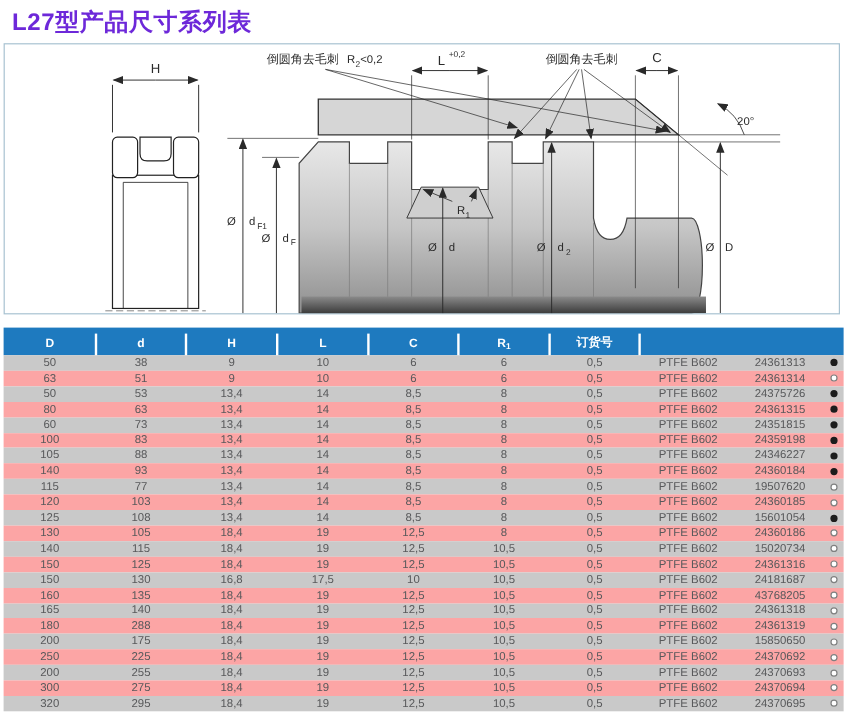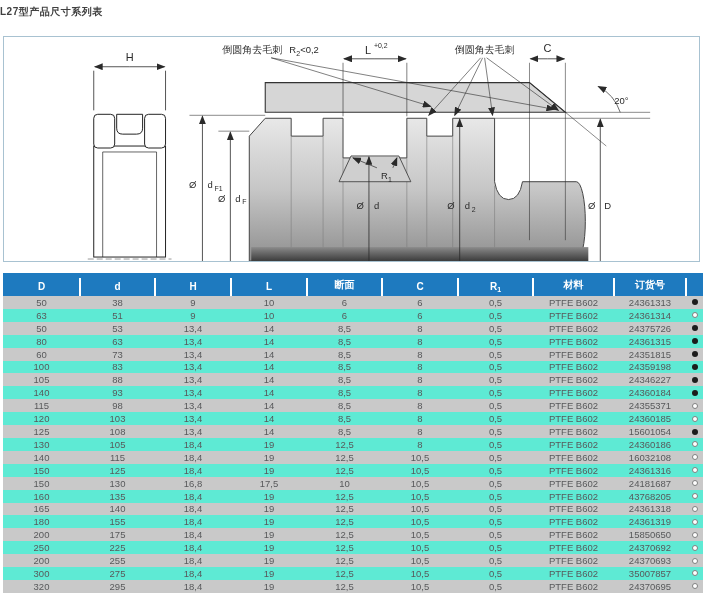--- a/index.html
+++ b/index.html
@@ -1,22 +1,22 @@
 <!DOCTYPE html>
 <html><head>
 <meta charset="utf-8">
 <style>
   html,body{margin:0;padding:0;}
   body{
     width:707px;height:593px;position:relative;background:#fff;
     font-family:"Liberation Sans","DejaVu Sans",sans-serif;overflow:hidden;
   }
   .title{
-    position:absolute;left:0;top:5px;font-size:10px;font-weight:bold;
-    color:#404040;letter-spacing:.5px;
+    position:absolute;left:10px;top:5px;font-size:20px;font-weight:bold;
+    color:#6d28d9;letter-spacing:.5px;
   }
   .drawing-panel{
     position:absolute;left:3px;top:36px;width:697px;height:226px;
     border:1px solid #a8c2d1;background:#fff;box-sizing:border-box;
   }
   .drawing-panel svg{display:block;width:100%;height:100%;}
   .dim-table{
     position:absolute;left:3px;top:273px;width:700px;height:320px;
     box-sizing:border-box;background:#fff;
   }
@@ -28,21 +28,21 @@
   .th{
     position:relative;color:#fff;font-weight:bold;font-size:10px;
     display:flex;align-items:flex-end;justify-content:center;padding-bottom:4px;
     box-sizing:border-box;
   }
   .th::before{
     content:"";position:absolute;left:-1px;top:5px;bottom:0;width:2px;background:#fff;
   }
   .th:first-child::before{display:none;}
   .th sub{font-size:7px;line-height:1;transform:translateY(1px);}
-  .trow{height:12.913px;background:#5eead4;}
+  .trow{height:12.913px;background:#fca5a5;}
   .trow.alt{background:#c9c9c9;}
   .td{
     display:flex;align-items:center;justify-content:center;
     font-size:9.5px;color:#58595b;white-space:nowrap;overflow:hidden;
   }
   .dot{width:6px;height:6px;border-radius:50%;box-sizing:border-box;display:block;}
   .dot.filled{background:#1c1c1c;}
   .dot.open{background:#fff;border:1px solid #7f8080;}
   text{fill:#2a2a2a;}
   .dimtxt{font-size:11px;}
@@ -178,24 +178,22 @@
     <text class="smltxt" x="602" y="174">D</text>
   </svg>
 </div>
 
 <div class="dim-table">
   <div class="thead-row">
       <div class="th">D</div>
       <div class="th">d</div>
       <div class="th">H</div>
       <div class="th">L</div>
-      <div class="th">断面</div>
       <div class="th">C</div>
       <div class="th">R<sub>1</sub></div>
-      <div class="th">材料</div>
       <div class="th">订货号</div>
       <div class="th"></div>
     </div>
   <div>
       <div class="trow alt">
         <div class="td">50</div>
         <div class="td">38</div>
         <div class="td">9</div>
         <div class="td">10</div>
         <div class="td">6</div>
@@ -300,28 +298,28 @@
         <div class="td">8</div>
         <div class="td">0,5</div>
         <div class="td">PTFE B602</div>
         <div class="td">24360184</div>
         <div class="td">
           <span class="dot filled"></span>
         </div>
       </div>
       <div class="trow alt">
         <div class="td">115</div>
-        <div class="td">98</div>
-        <div class="td">13,4</div>
-        <div class="td">14</div>
-        <div class="td">8,5</div>
-        <div class="td">8</div>
-        <div class="td">0,5</div>
-        <div class="td">PTFE B602</div>
-        <div class="td">24355371</div>
+        <div class="td">77</div>
+        <div class="td">13,4</div>
+        <div class="td">14</div>
+        <div class="td">8,5</div>
+        <div class="td">8</div>
+        <div class="td">0,5</div>
+        <div class="td">PTFE B602</div>
+        <div class="td">19507620</div>
         <div class="td">
           <span class="dot open"></span>
         </div>
       </div>
       <div class="trow">
         <div class="td">120</div>
         <div class="td">103</div>
         <div class="td">13,4</div>
         <div class="td">14</div>
         <div class="td">8,5</div>
@@ -363,21 +361,21 @@
       </div>
       <div class="trow alt">
         <div class="td">140</div>
         <div class="td">115</div>
         <div class="td">18,4</div>
         <div class="td">19</div>
         <div class="td">12,5</div>
         <div class="td">10,5</div>
         <div class="td">0,5</div>
         <div class="td">PTFE B602</div>
-        <div class="td">16032108</div>
+        <div class="td">15020734</div>
         <div class="td">
           <span class="dot open"></span>
         </div>
       </div>
       <div class="trow">
         <div class="td">150</div>
         <div class="td">125</div>
         <div class="td">18,4</div>
         <div class="td">19</div>
         <div class="td">12,5</div>
@@ -426,21 +424,21 @@
         <div class="td">10,5</div>
         <div class="td">0,5</div>
         <div class="td">PTFE B602</div>
         <div class="td">24361318</div>
         <div class="td">
           <span class="dot open"></span>
         </div>
       </div>
       <div class="trow">
         <div class="td">180</div>
-        <div class="td">155</div>
+        <div class="td">288</div>
         <div class="td">18,4</div>
         <div class="td">19</div>
         <div class="td">12,5</div>
         <div class="td">10,5</div>
         <div class="td">0,5</div>
         <div class="td">PTFE B602</div>
         <div class="td">24361319</div>
         <div class="td">
           <span class="dot open"></span>
         </div>
@@ -489,21 +487,21 @@
       </div>
       <div class="trow">
         <div class="td">300</div>
         <div class="td">275</div>
         <div class="td">18,4</div>
         <div class="td">19</div>
         <div class="td">12,5</div>
         <div class="td">10,5</div>
         <div class="td">0,5</div>
         <div class="td">PTFE B602</div>
-        <div class="td">35007857</div>
+        <div class="td">24370694</div>
         <div class="td">
           <span class="dot open"></span>
         </div>
       </div>
       <div class="trow alt">
         <div class="td">320</div>
         <div class="td">295</div>
         <div class="td">18,4</div>
         <div class="td">19</div>
         <div class="td">12,5</div>

